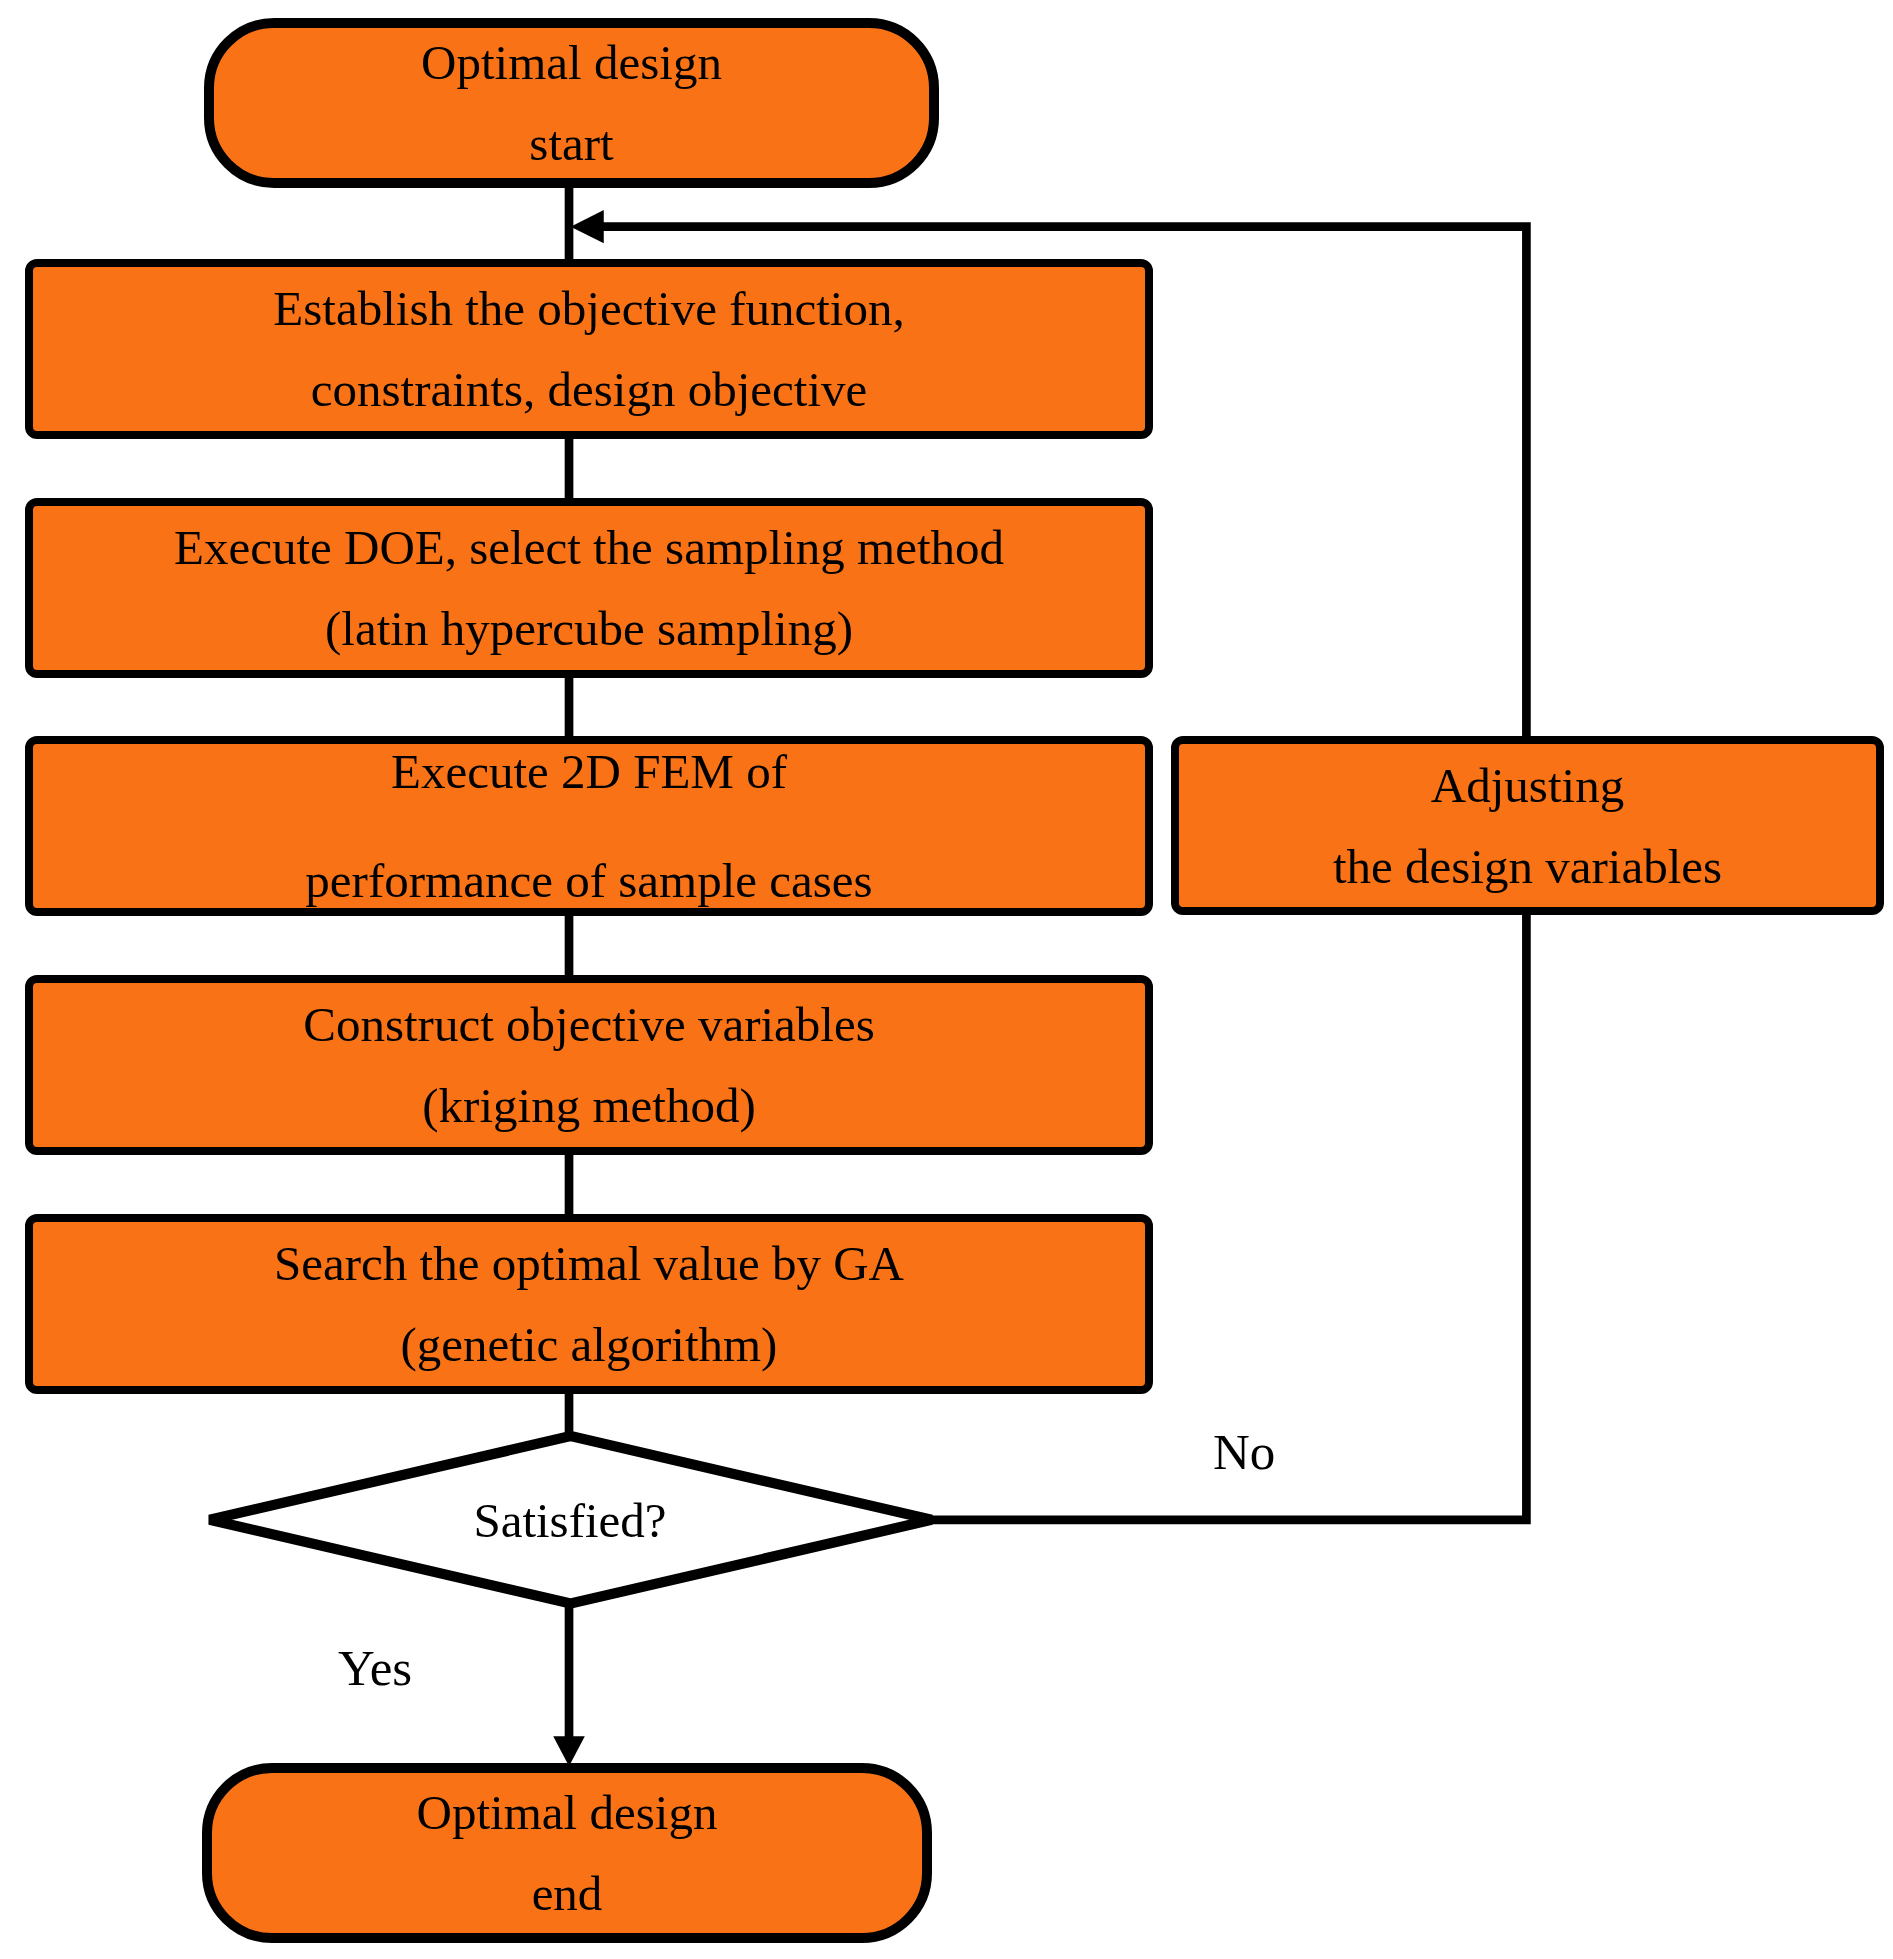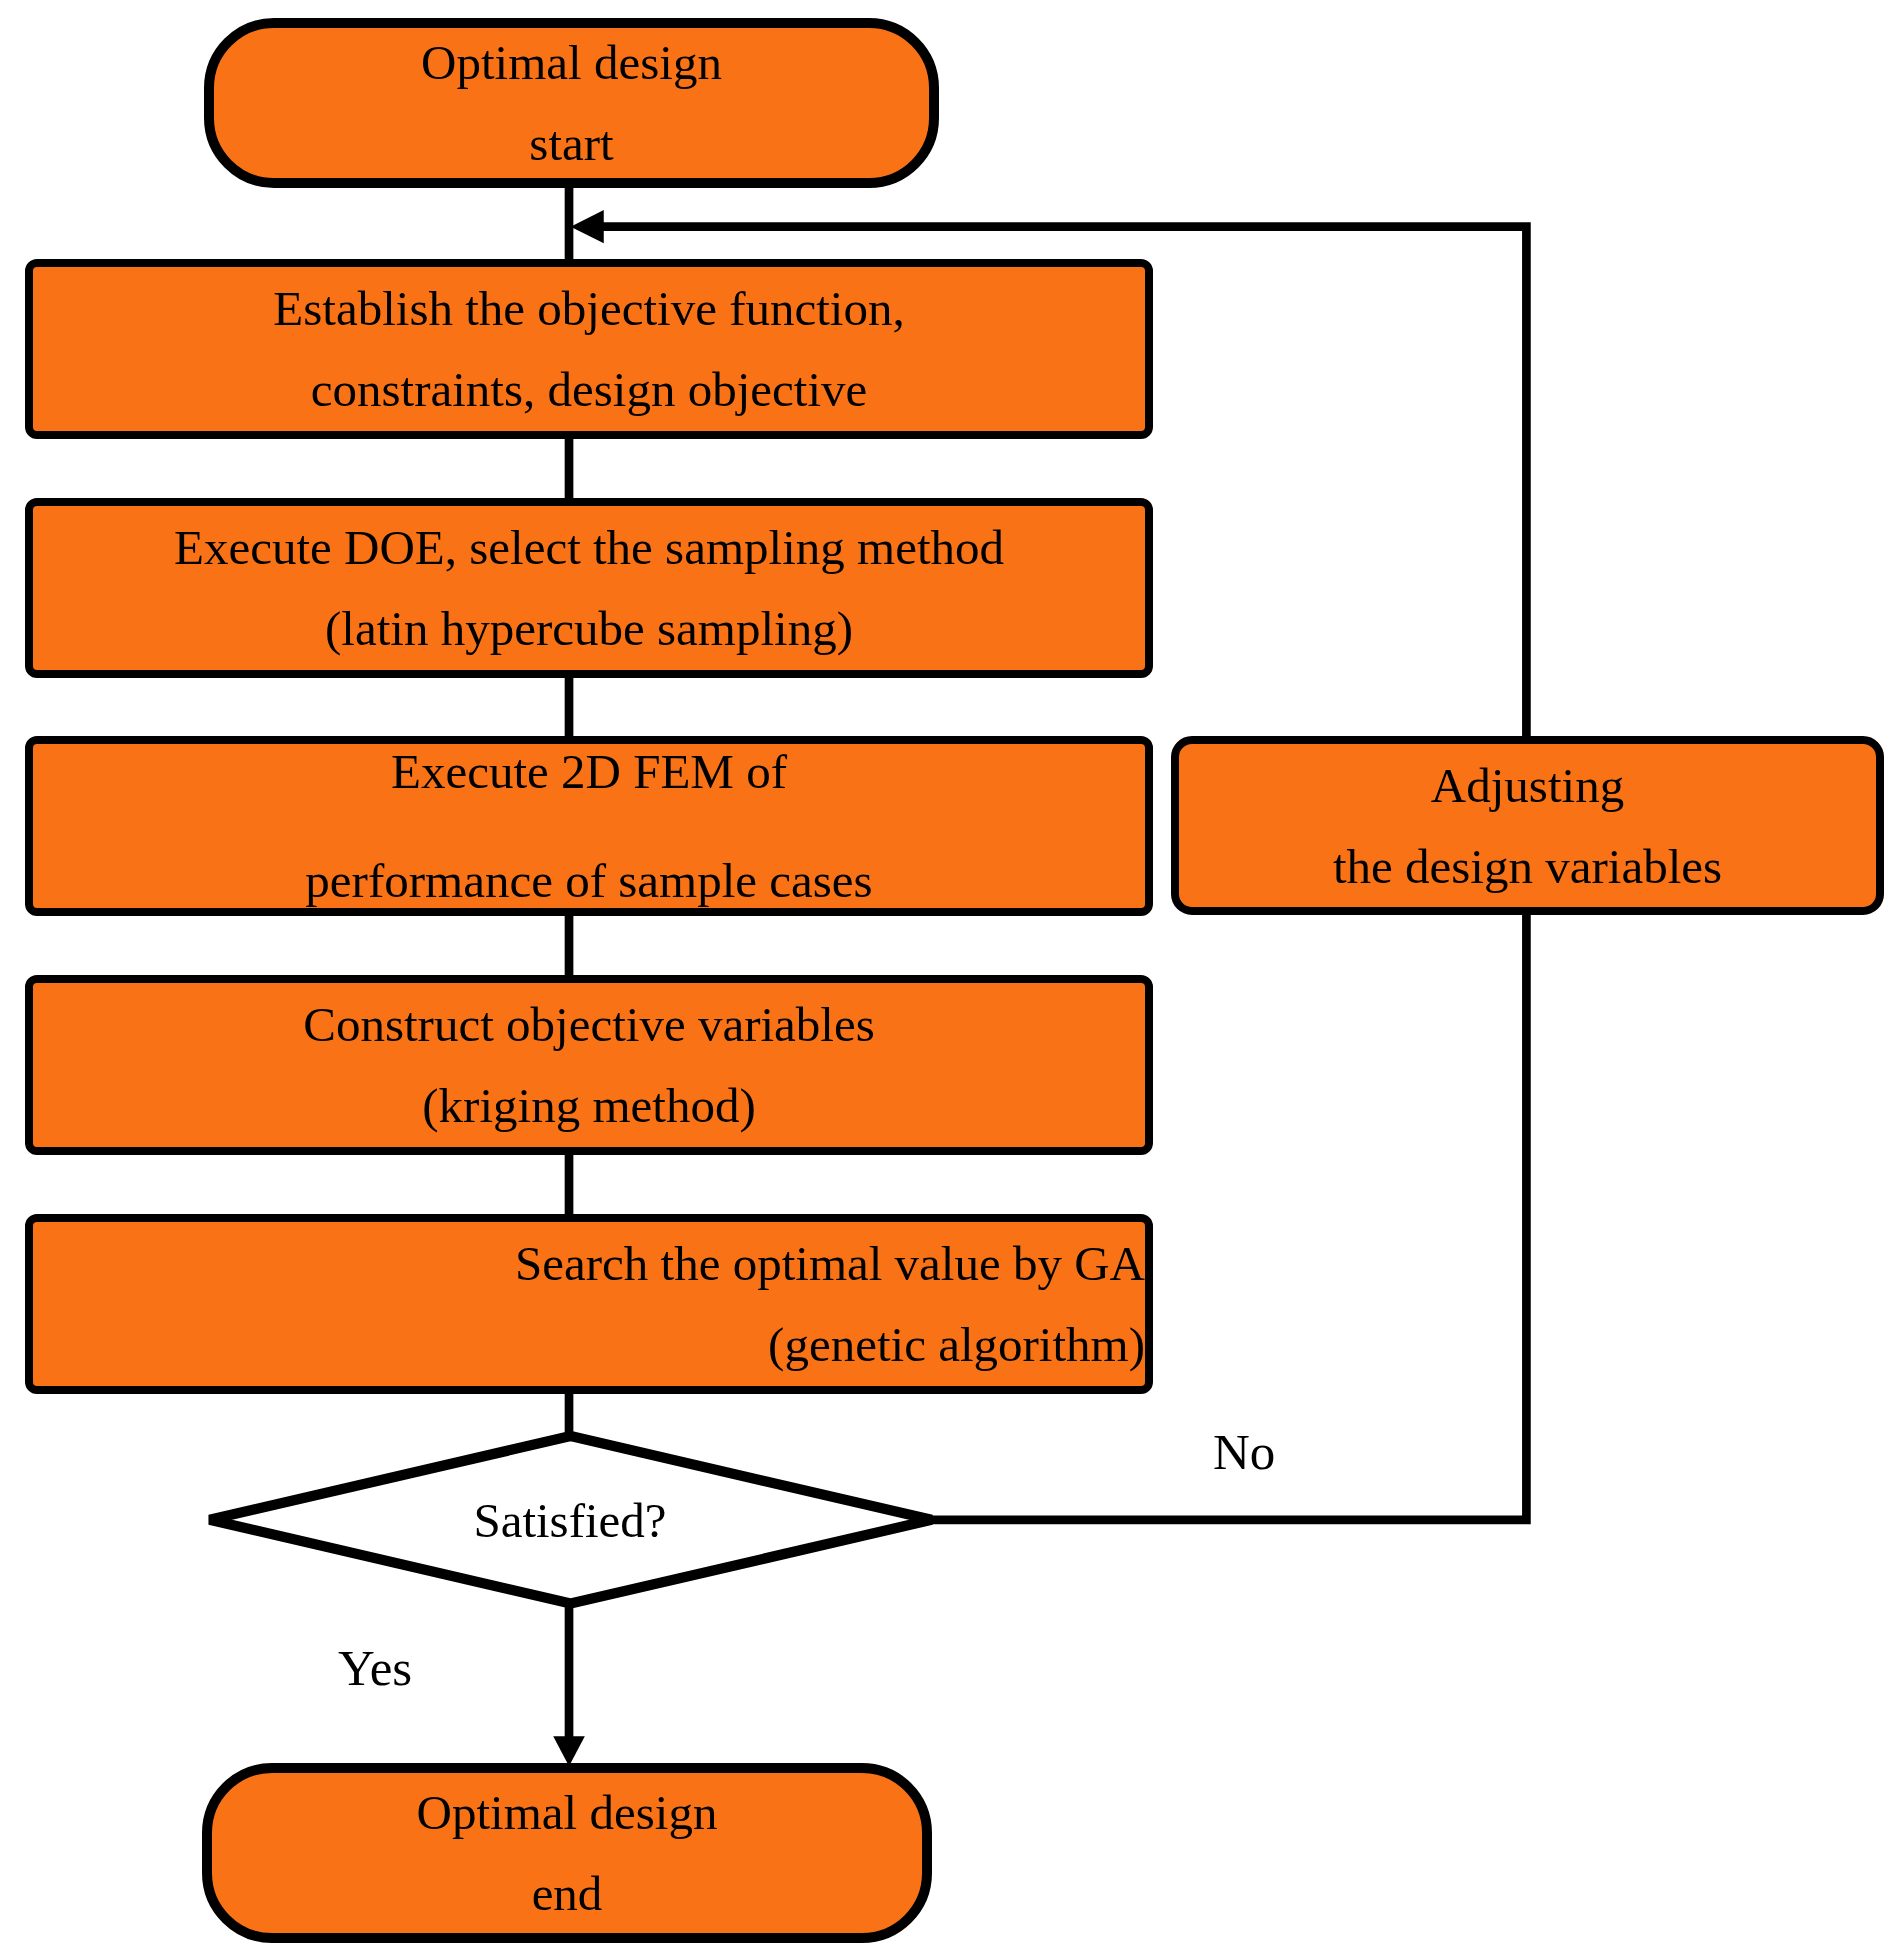--- a/index.html
+++ b/index.html
@@ -99,26 +99,26 @@
   <div class="node process-main" style="top:736px;gap:28px;">
     <div>Execute 2D FEM of</div>
     <div>performance of sample cases</div>
   </div>
 
   <div class="node process-main" style="top:975px;">
     <div>Construct objective variables</div>
     <div>(kriging method)</div>
   </div>
 
-  <div class="node process-main" style="top:1214px;align-items:flex-end;">
+  <div class="node process-main" style="top:1214px;">
     <div>Search the optimal value by GA</div>
     <div>(genetic algorithm)</div>
   </div>
 
-  <div class="node" style="left:1171px; top:736px; width:713px; height:179px; border-radius:21px;">
+  <div class="node" style="left:1171px; top:736px; width:713px; height:179px; border-radius:12px;">
     <div>Adjusting</div>
     <div>the design variables</div>
   </div>
 
   <div class="decision-text">
     <span>Satisfied?</span>
   </div>
 
   <div class="edge-label" style="left:1213px; top:1427px;">No</div>
   <div class="edge-label" style="left:338px; top:1643px;">Yes</div>

